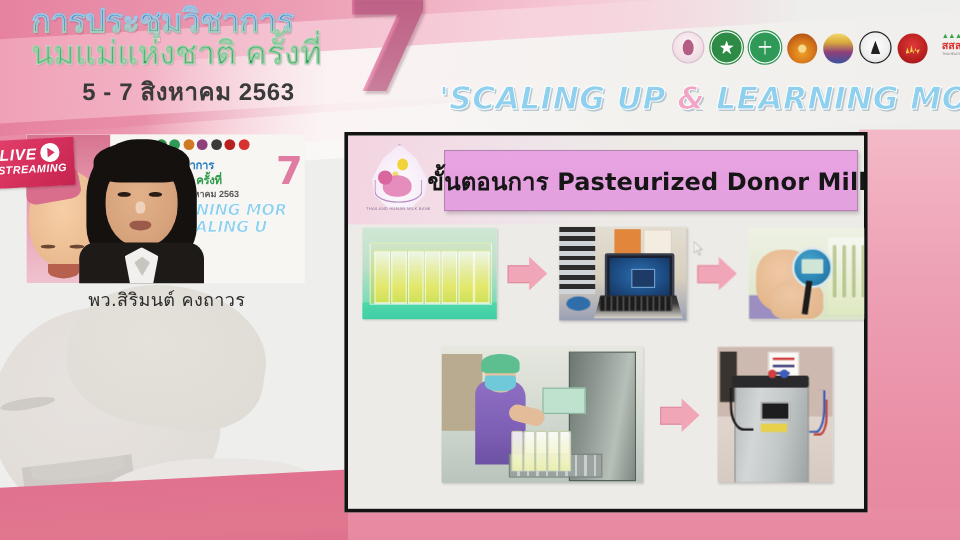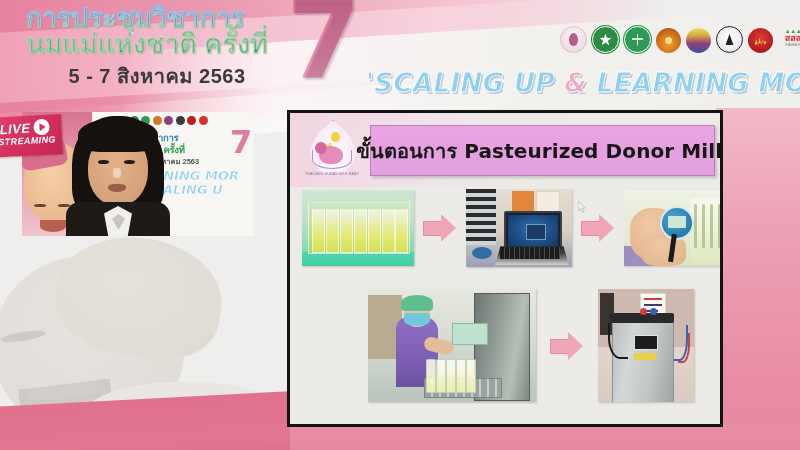--- a/index.html
+++ b/index.html
@@ -1032,20 +1032,21 @@
   <div class="live-badge">
     <div class="live-row">
       <span class="live-txt">LIVE</span>
       <span class="play-circle">
         <span class="play-tri"></span>
       </span>
     </div>
     <div class="stream-txt">STREAMING</div>
   </div>
 
+  <div class="speaker-name">พว.สิริมนต์  คงถาวร</div>
 
   <div class="content-panel">
     <div class="panel-top-gradient"></div>
 
     <div class="milk-logo">
       <div class="ml-drop"></div>
       <div class="ml-dot-big"></div>
       <div class="ml-dot-sm"></div>
       <div class="ml-baby"></div>
       <div class="ml-baby-head"></div>

